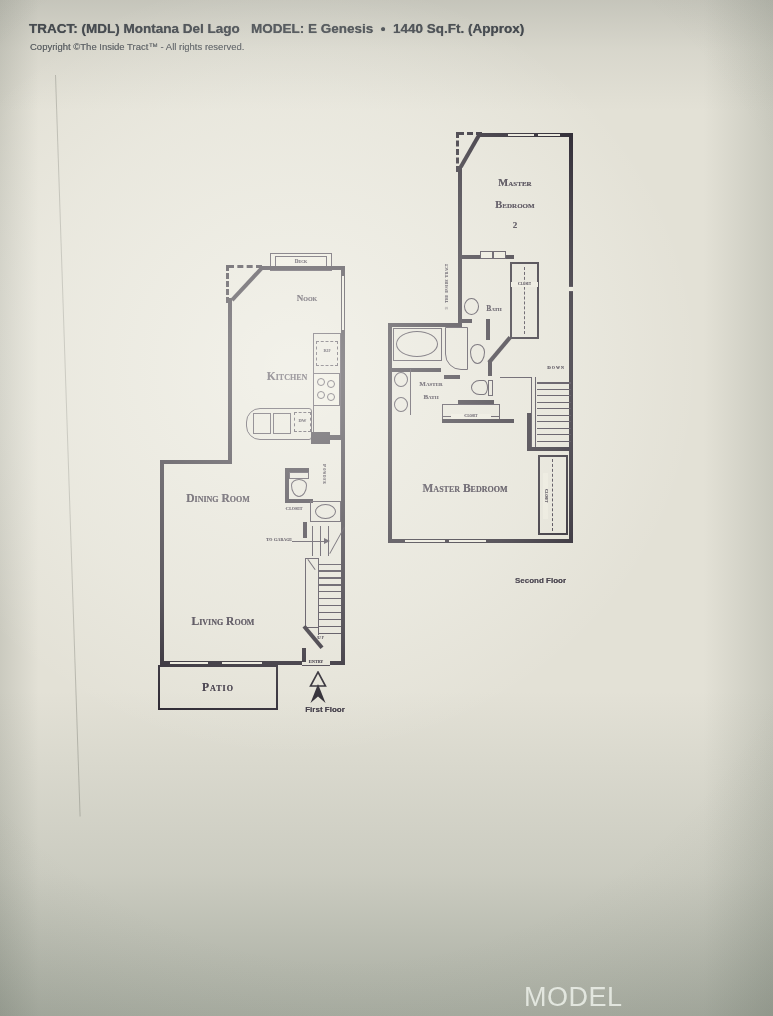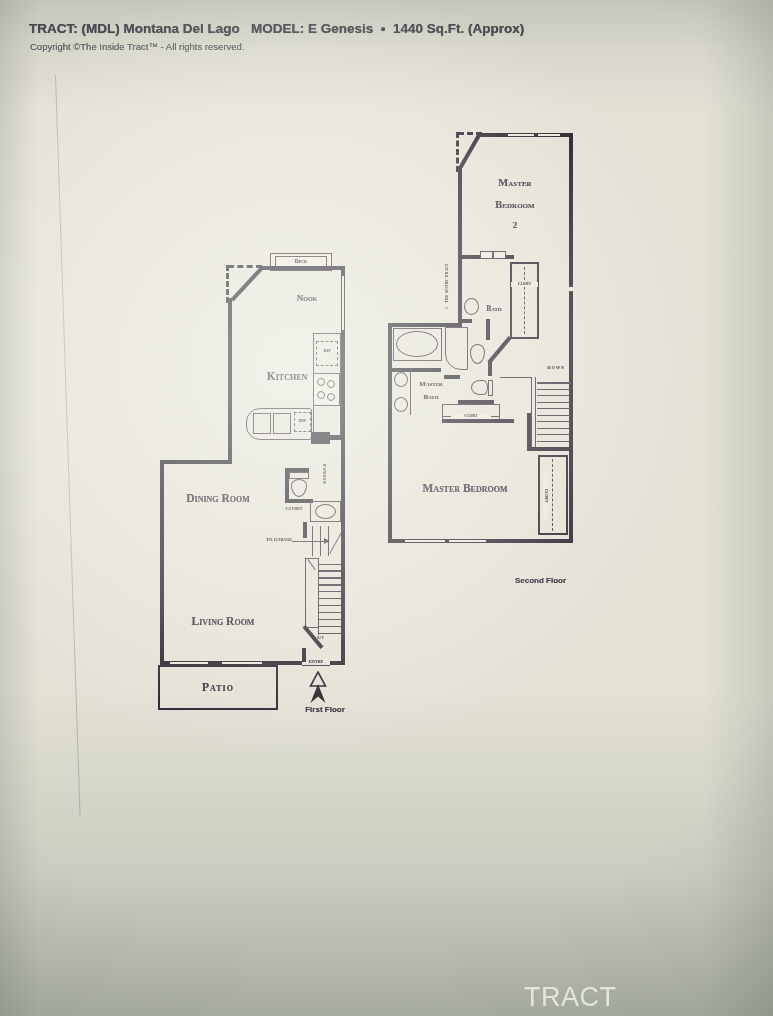--- a/index.html
+++ b/index.html
@@ -233,14 +233,14 @@
   <div class="lbl vlbl" style="left:158px;top:345px;height:46px;font-size:4.5px;background:var(--paper);">Closet</div>
 
   <div class="lbl" style="left:90px;top:50px;width:80px;font-size:10.5px;">Master</div>
   <div class="lbl" style="left:90px;top:72px;width:80px;font-size:10.5px;">Bedroom</div>
   <div class="lbl" style="left:90px;top:93px;width:80px;font-size:9px;">2</div>
   <div class="lbl" style="left:25px;top:355px;width:110px;font-size:11.5px;">Master Bedroom</div>
 
   <div class="caption" style="left:123px;top:449px;width:65px;font-size:8px;">Second Floor</div>
 </div>
 
-<div id="watermark">TRACT</div>
+<div id="watermark">MODEL</div>
 <div id="vignette"></div>
 
 </body></html>

